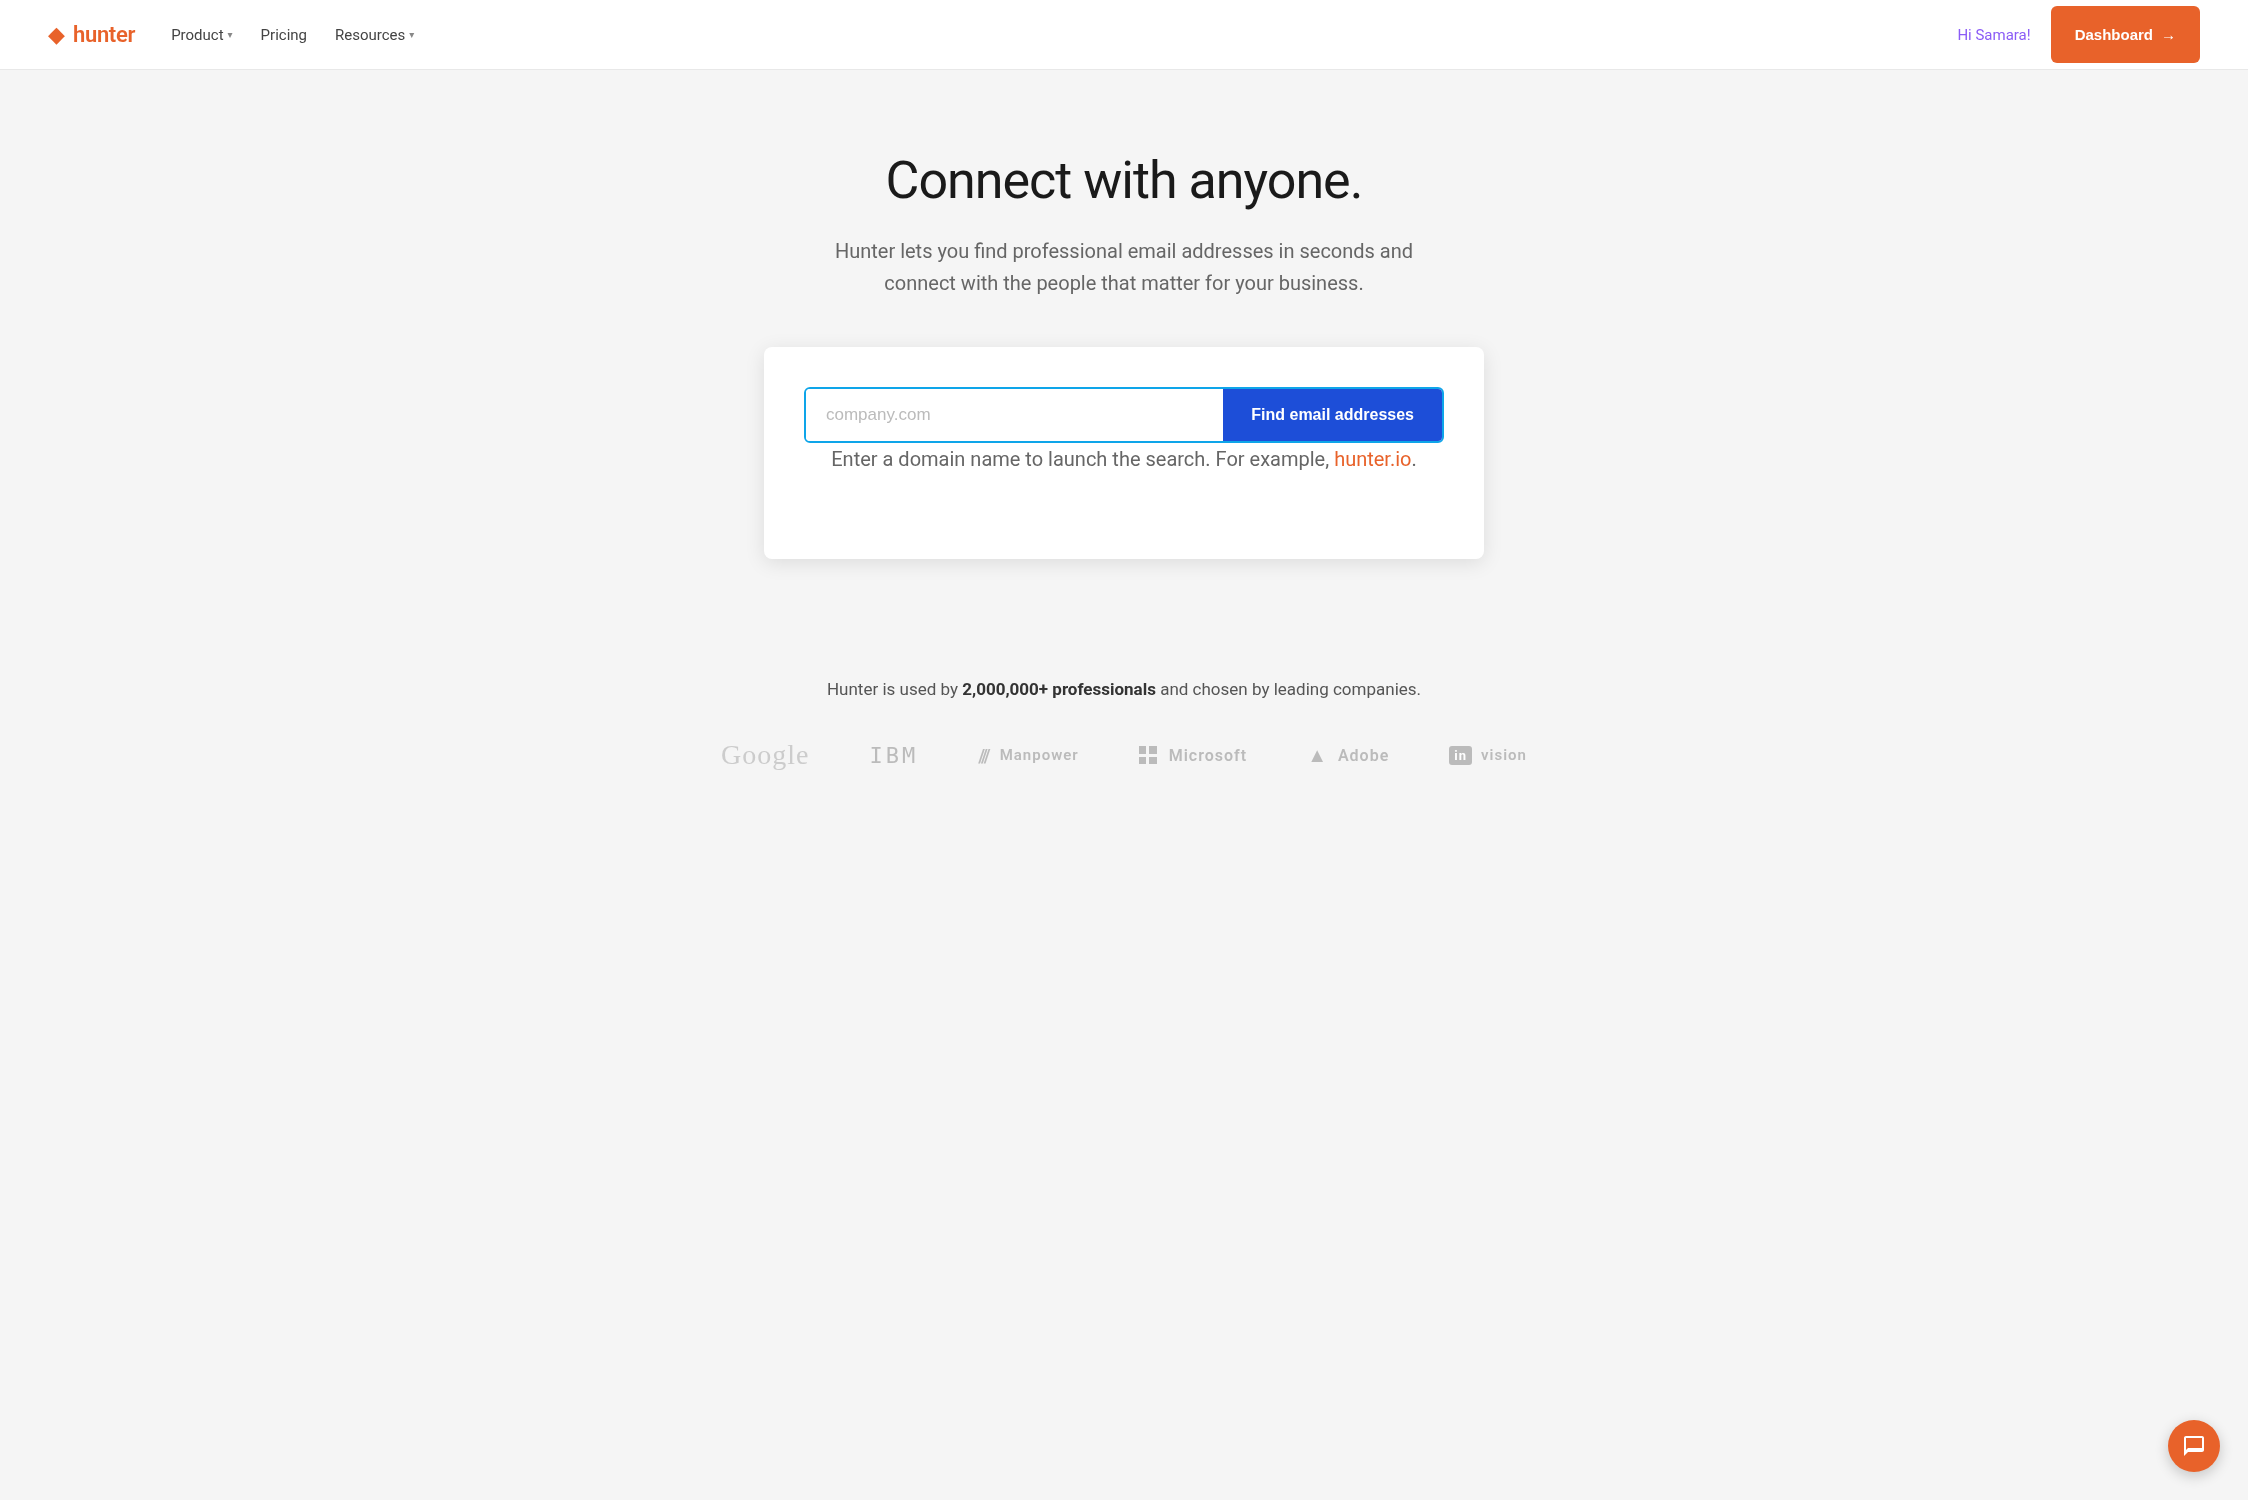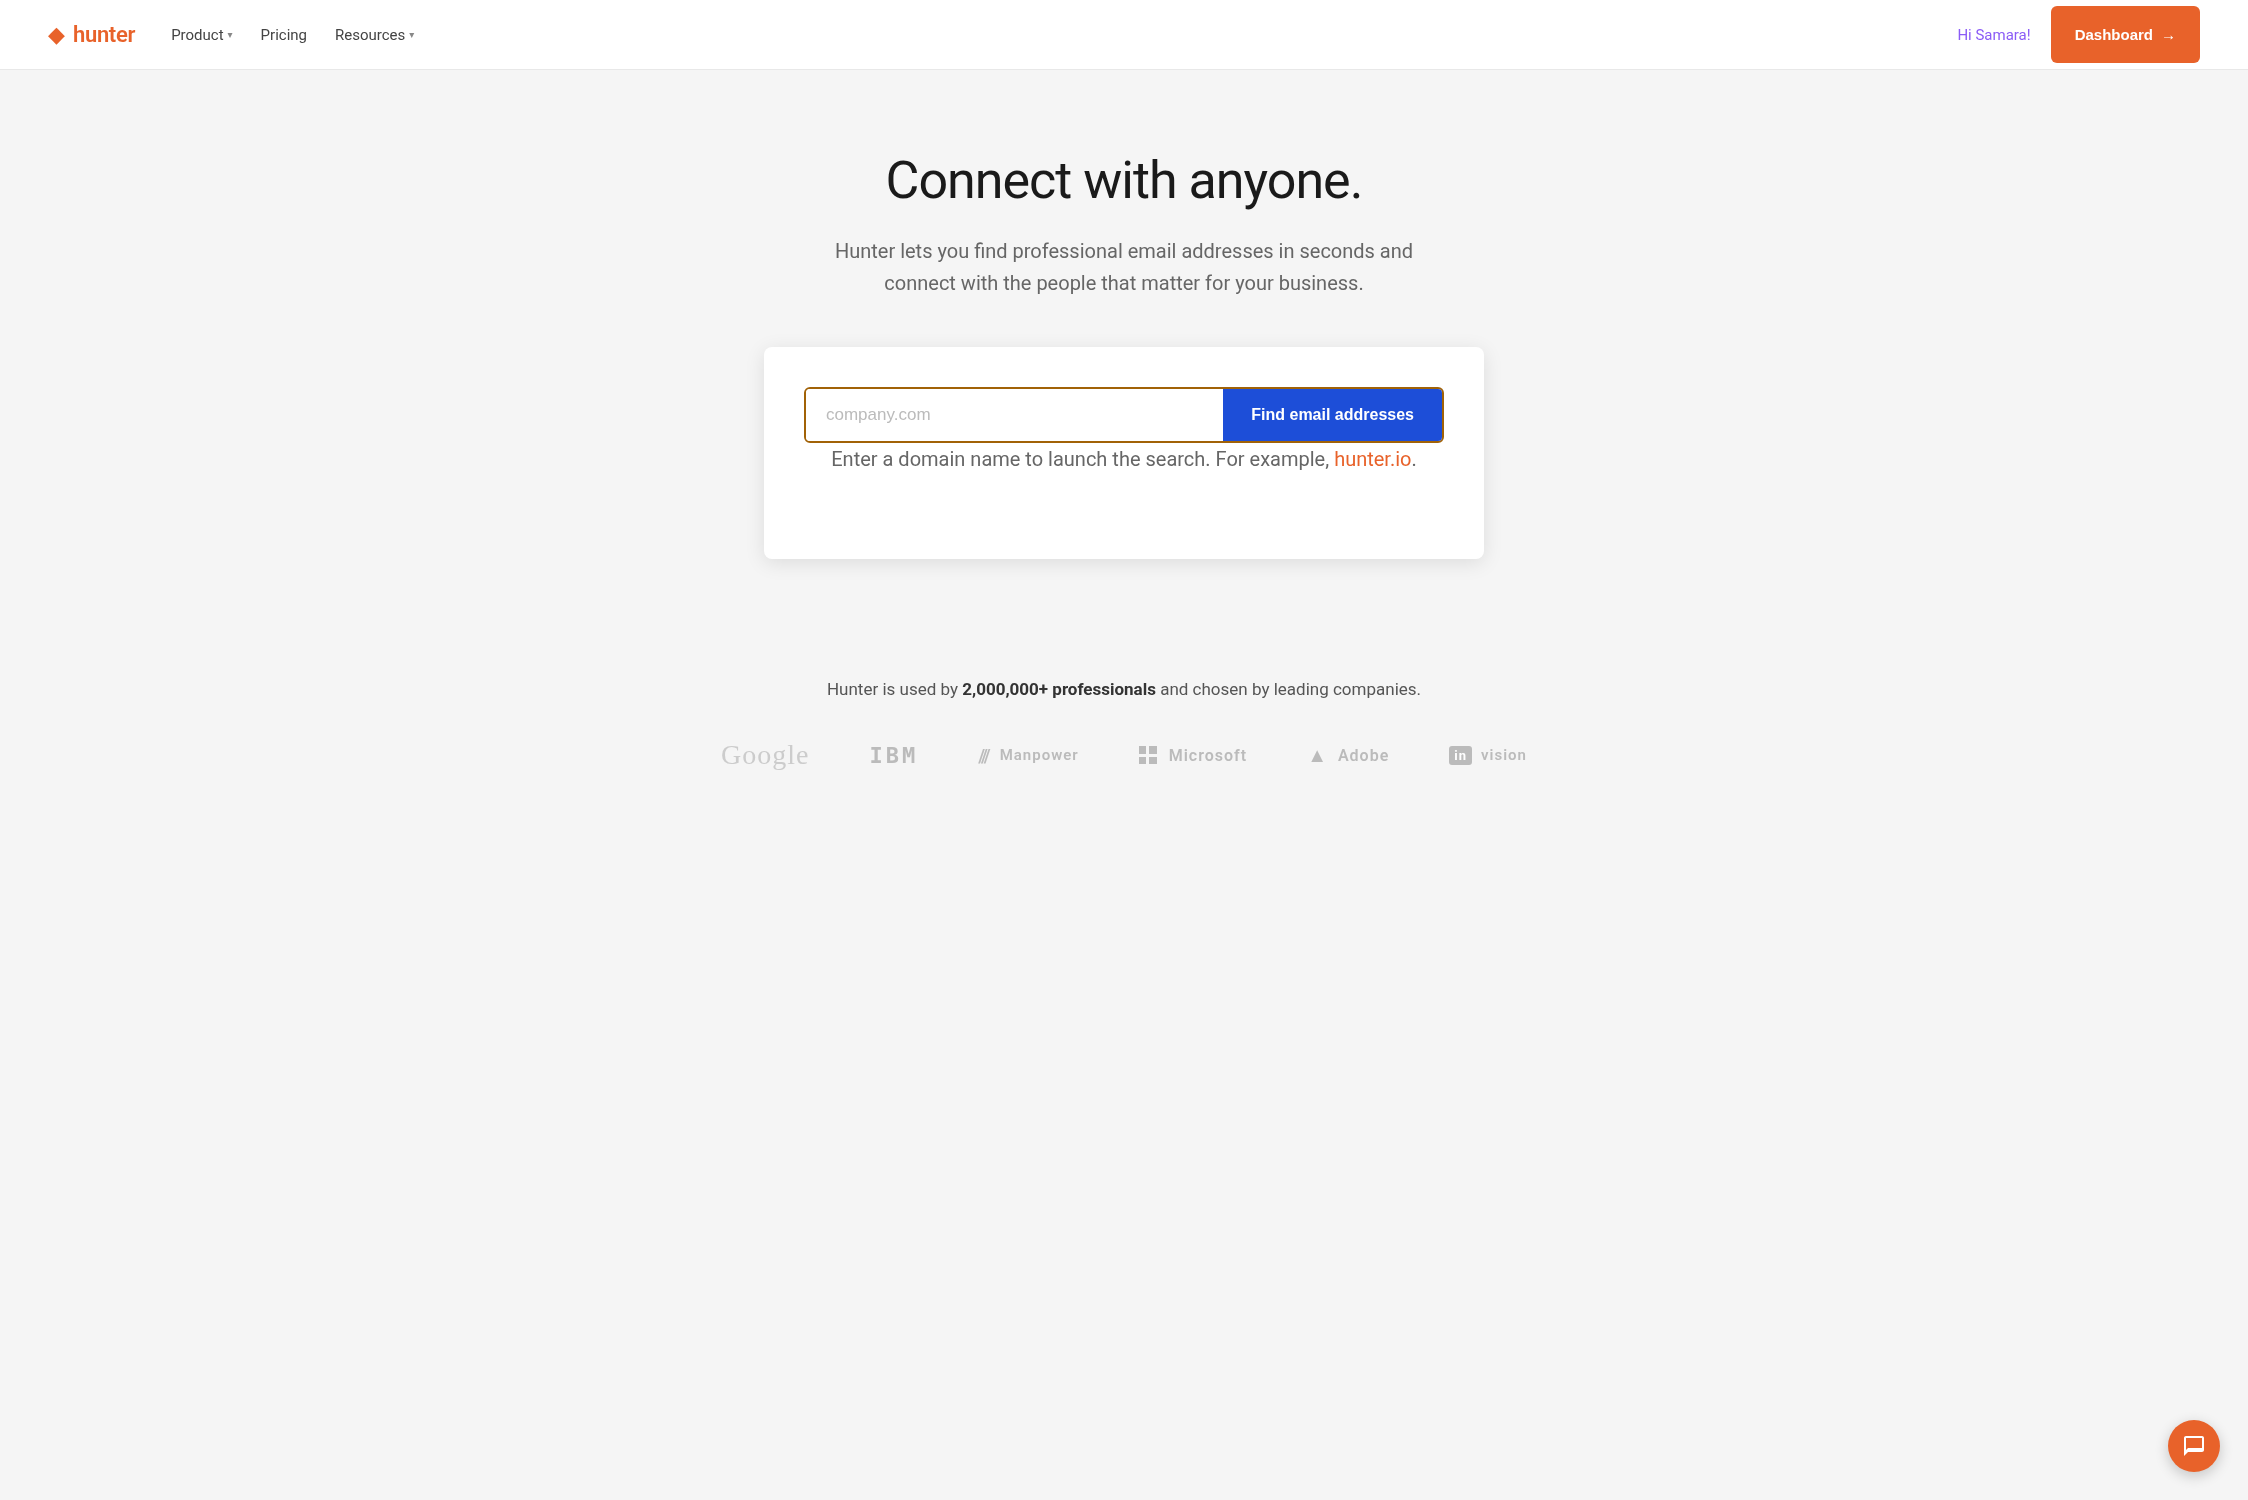--- a/index.html
+++ b/index.html
@@ -70,21 +70,21 @@
     .search-card {
       background: #fff;
       border-radius: 8px;
       box-shadow: 0 4px 20px rgba(0,0,0,0.10);
       max-width: 720px;
       margin: 0 auto;
       padding: 40px 40px 36px;
     }
     .search-row {
       display: flex;
-      border: 2px solid #a16207;
+      border: 2px solid #0ea5e9;
       border-radius: 6px;
       overflow: hidden;
     }
     .search-input {
       flex: 1;
       border: none;
       outline: none;
       padding: 16px 20px;
       font-size: 17px;
       color: #333;
@@ -251,21 +251,21 @@
   <p>
     <span>Hunter is used by </span><strong>2,000,000+ professionals</strong><span> and chosen by leading companies.</span>
   </p>
   <div class="logos">
 
     <div class="logo-item logo-google">
       <span style="font-family:serif;font-size:28px;color:#ccc;font-weight:400;">Google</span>
     </div>
 
     <div class="logo-item logo-ibm">
-      <span style="font-family:monospace;font-size:22px;letter-spacing:3px;color:#bbb;font-weight:700;">IBM</span>
+      <span style="font-family:monospace;font-size:22px;letter-spacing:3px;color:#bbb;font-weight:400;">IBM</span>
     </div>
 
     <div class="logo-item logo-manpower">
       <span class="slashes">///</span>
       <span>Manpower</span>
     </div>
 
     <div class="logo-item logo-microsoft">
       <div class="ms-grid">
         <span></span>

